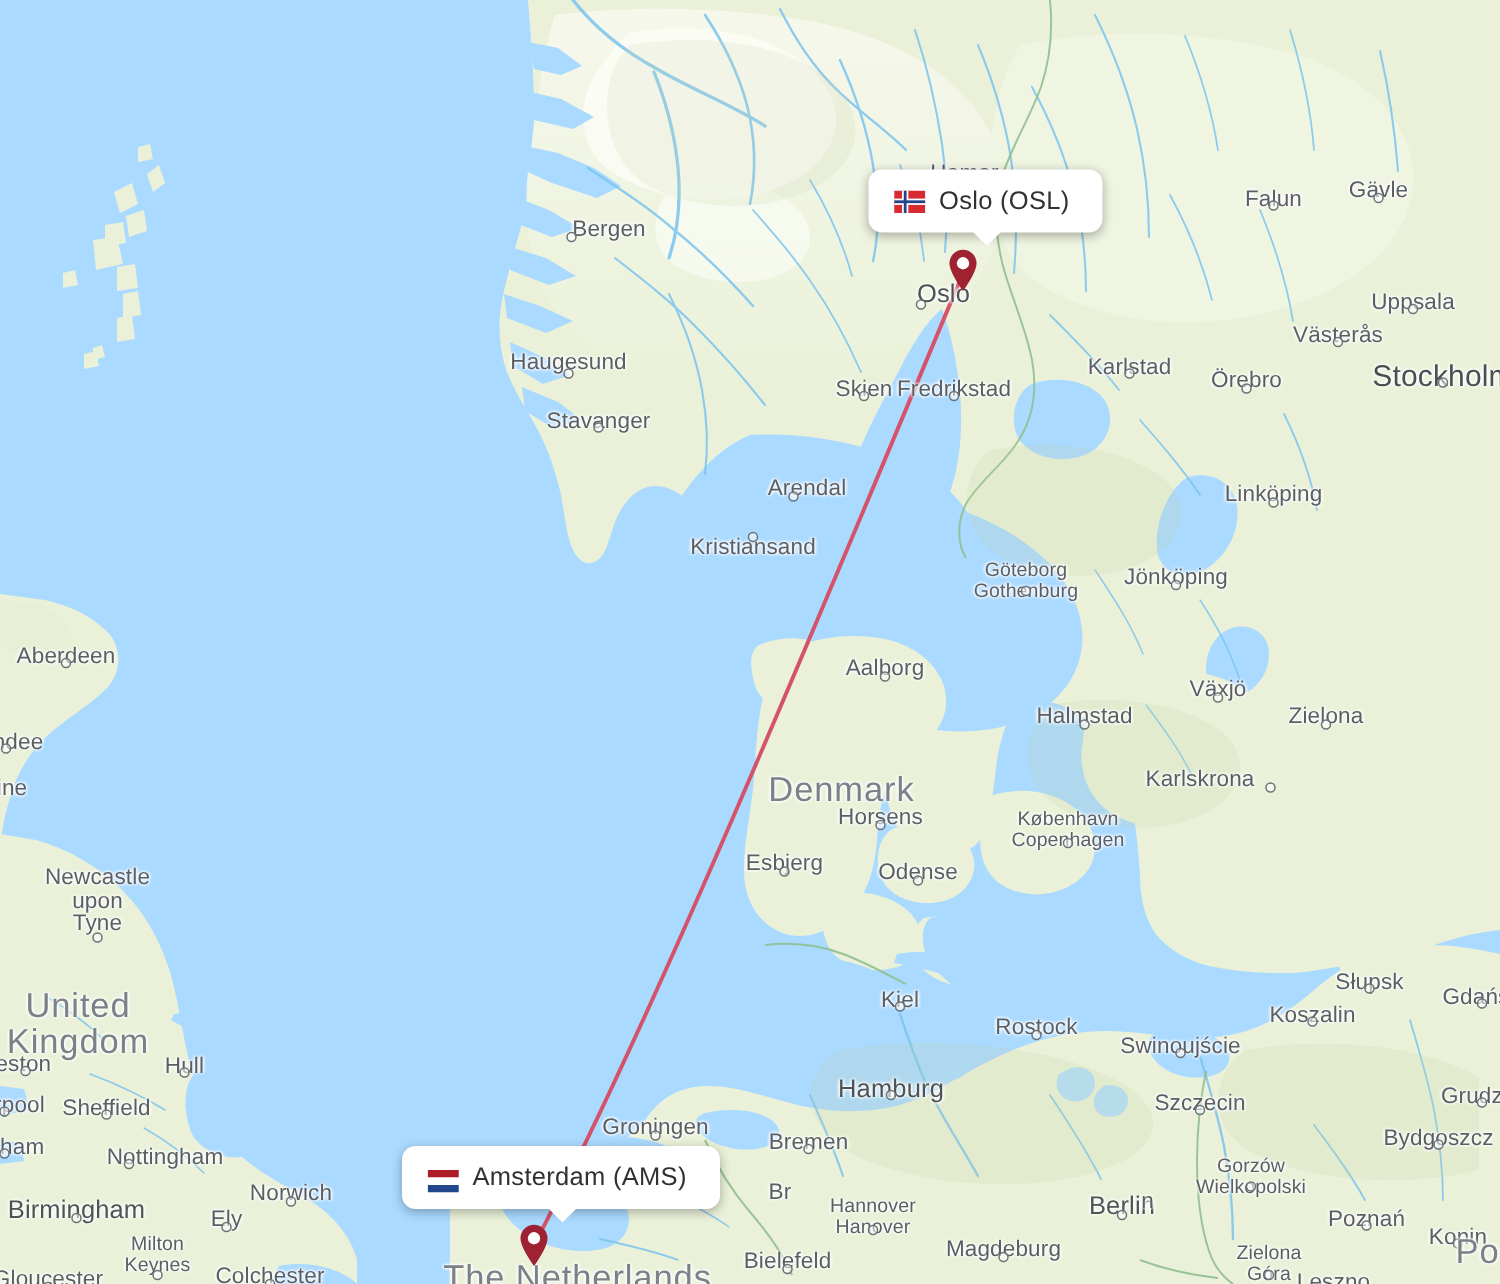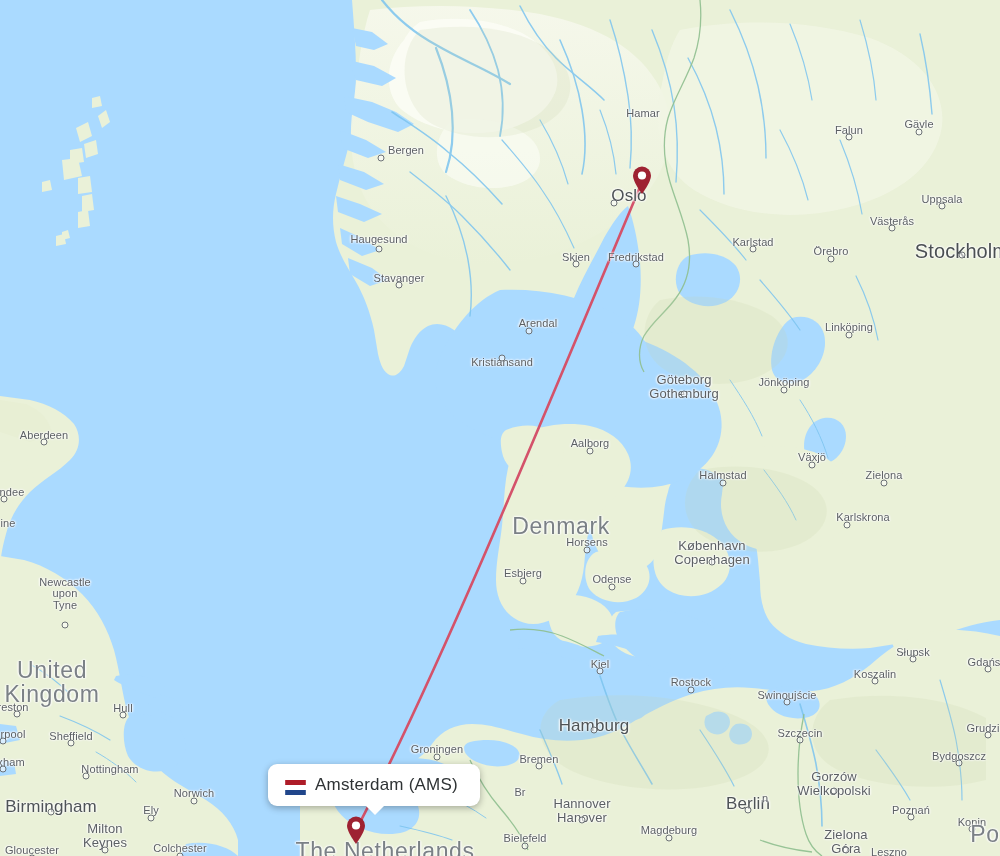--- a/index.html
+++ b/index.html
@@ -28,21 +28,21 @@
     color: #5b5f63;
     line-height: 1.04;
     letter-spacing: 0.1px;
     text-shadow:
       0 0 2px rgba(255,255,255,0.95),
       0 0 3px rgba(255,255,255,0.85),
       1px 0 2px rgba(255,255,255,0.8),
       -1px 0 2px rgba(255,255,255,0.8);
     pointer-events: none;
   }
-  .place.city { font-size: 11px; }
+  .place.city { font-size: 15px; }
   .place.big  { font-size: 17px; color: #4e5356; }
   .place.capital { font-size: 20px; color: #4a4f52; }
   .place.country {
     font-size: 23px;
     color: #7b8186;
     letter-spacing: 0.6px;
   }
   .place.dual { font-size: 13px; }
 
   
@@ -427,21 +427,21 @@
       <div class="place city" style="left: 849px; top: 322px;">Linköping</div>
       <div class="dot" style="left: 849px; top: 335px;"></div>
       <div class="place city" style="left: 784px; top: 377px;">Jönköping</div>
       <div class="dot" style="left: 784px; top: 390px;"></div>
       <div class="place city" style="left: 812px; top: 452px;">Växjö</div>
       <div class="dot" style="left: 812px; top: 465px;"></div>
       <div class="place city" style="left: 884px; top: 470px;">Zielona</div>
       <div class="dot" style="left: 884px; top: 483px;"></div>
       <div class="place city" style="left: 723px; top: 470px;">Halmstad</div>
       <div class="dot" style="left: 723px; top: 483px;"></div>
-      <div class="place city" style="left: 863px; top: 512px;">Karlskrona</div>
+      <div class="place city" style="left: 800px; top: 512px;">Karlskrona</div>
       <div class="dot" style="left: 847px; top: 525px;"></div>
       <div class="place city" style="left: 590px; top: 438px;">Aalborg</div>
       <div class="dot" style="left: 590px; top: 451px;"></div>
       <div class="place city" style="left: 587px; top: 537px;">Horsens</div>
       <div class="dot" style="left: 587px; top: 550px;"></div>
       <div class="place city" style="left: 523px; top: 568px;">Esbjerg</div>
       <div class="dot" style="left: 523px; top: 581px;"></div>
       <div class="place city" style="left: 612px; top: 574px;">Odense</div>
       <div class="dot" style="left: 612px; top: 587px;"></div>
       <div class="place city" style="left: 600px; top: 659px;">Kiel</div>
@@ -542,20 +542,30 @@
   <svg class="pin" style="left:642px; top:195px;" viewBox="0 0 22 30">
     <path d="M11 29 C11 29 2 17 2 10.5 A9 9 0 1 1 20 10.5 C20 17 11 29 11 29 Z" fill="#9e2232"></path>
     <circle cx="11" cy="10.5" r="4.1" fill="#ffffff"></circle>
   </svg>
 
   <svg class="pin" style="left:356px; top:845px;" viewBox="0 0 22 30">
     <path d="M11 29 C11 29 2 17 2 10.5 A9 9 0 1 1 20 10.5 C20 17 11 29 11 29 Z" fill="#9e2232"></path>
     <circle cx="11" cy="10.5" r="4.1" fill="#ffffff"></circle>
   </svg>
 
+  <div class="bubble" style="left:579px; top:113px;">
+    <svg class="flag" viewBox="0 0 22 16">
+      <rect width="22" height="16" fill="#d72b33"></rect>
+      <rect x="5.5" y="0" width="4.5" height="16" fill="#ffffff"></rect>
+      <rect x="0" y="5.75" width="22" height="4.5" fill="#ffffff"></rect>
+      <rect x="6.75" y="0" width="2" height="16" fill="#23438d"></rect>
+      <rect x="0" y="7" width="22" height="2" fill="#23438d"></rect>
+    </svg>
+    <span class="lbl">Oslo (OSL)</span>
+  </div>
 
   <div class="bubble" style="left:268px; top:764px;align-items:flex-end;">
     <svg class="flag" viewBox="0 0 22 16">
       <rect width="22" height="5.34" fill="#ae1c28"></rect>
       <rect y="5.34" width="22" height="5.33" fill="#ffffff"></rect>
       <rect y="10.67" width="22" height="5.33" fill="#21468b"></rect>
     </svg>
     <span class="lbl">Amsterdam (AMS)</span>
   </div>
 

